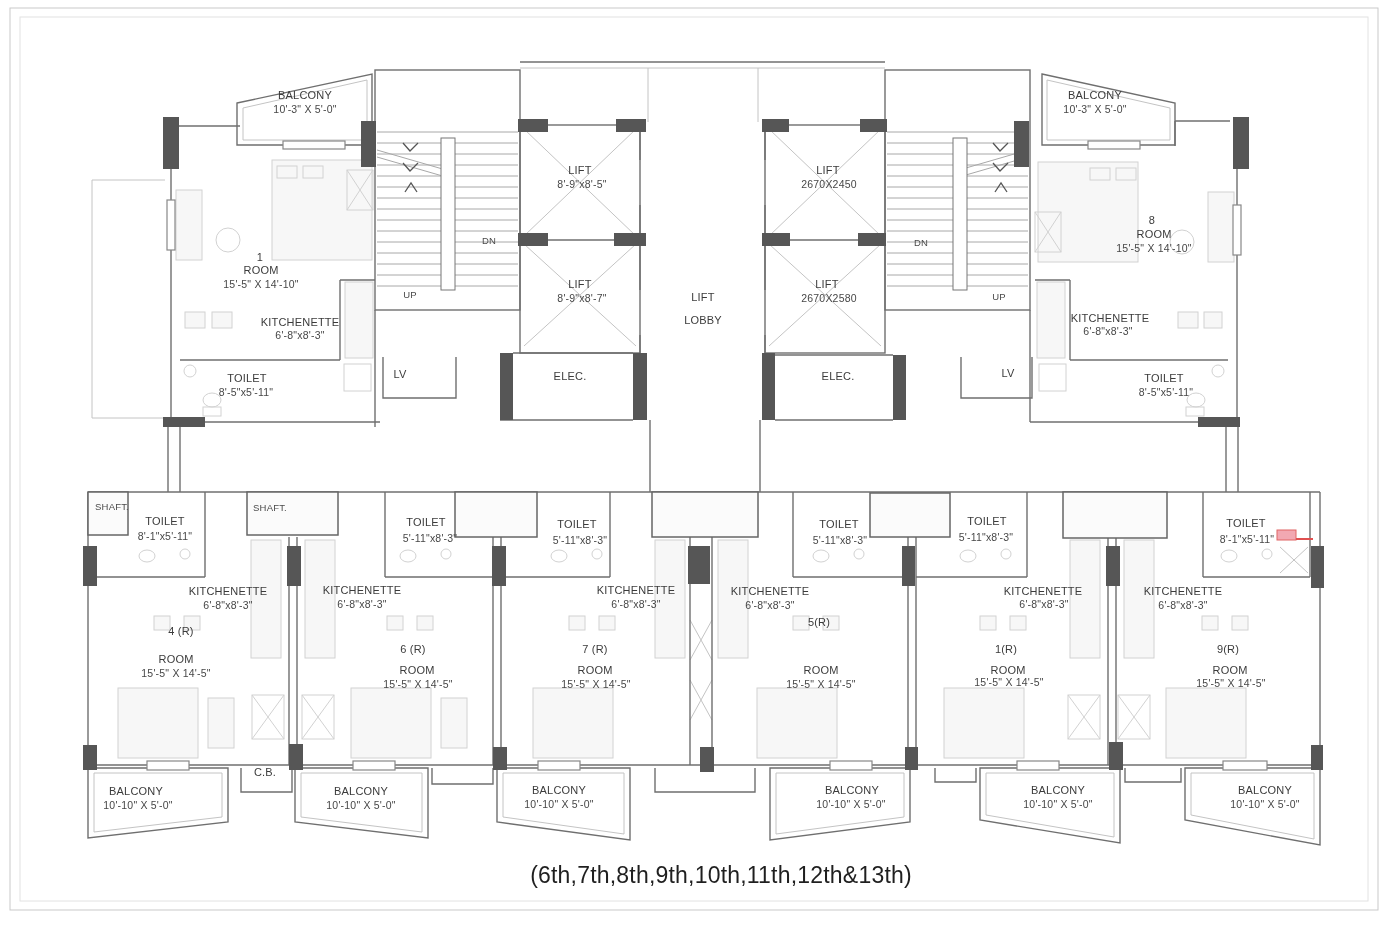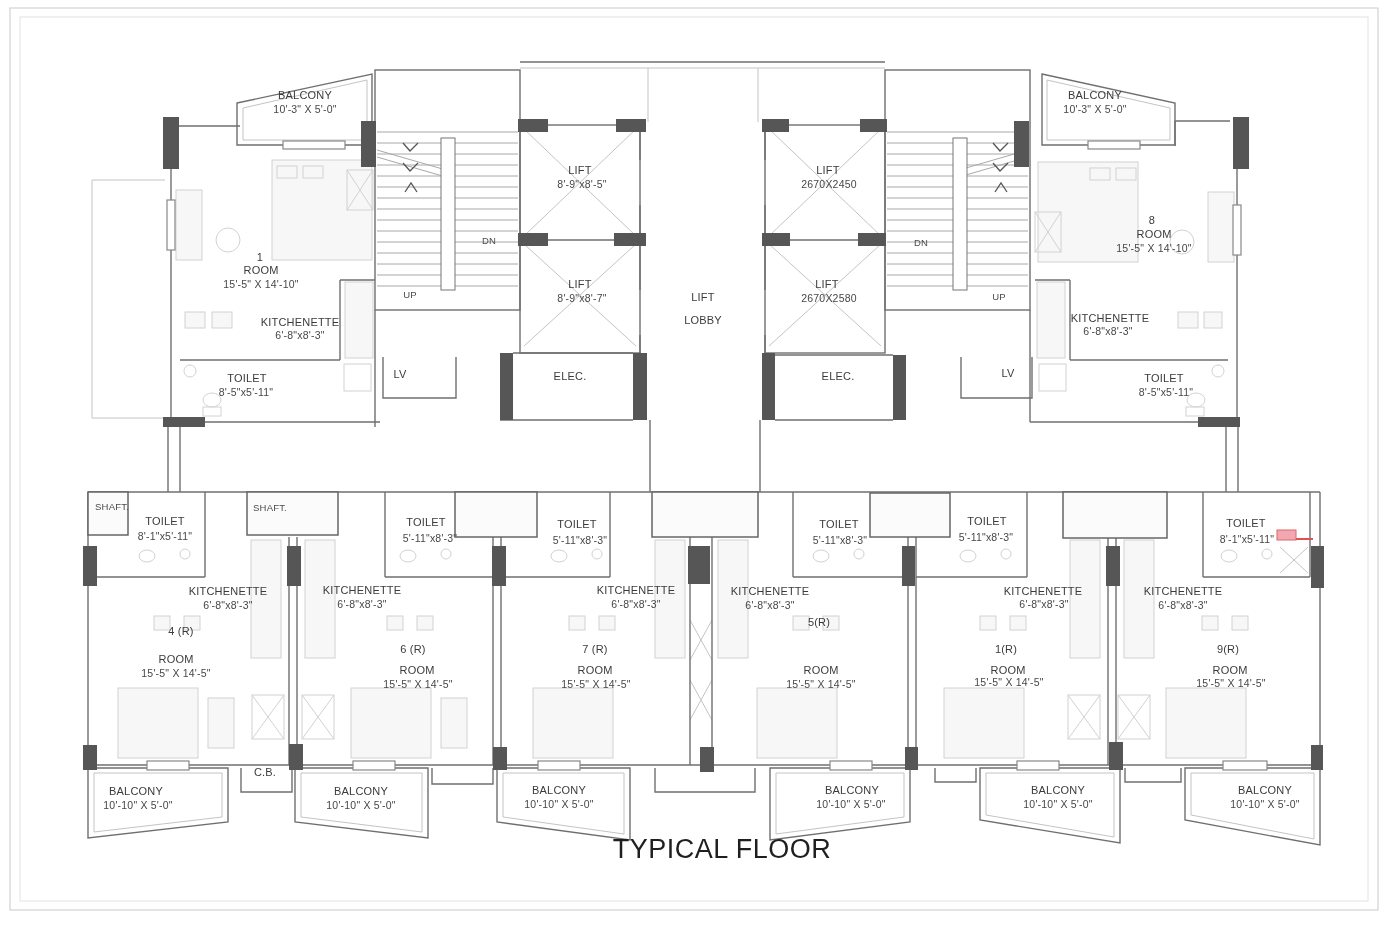--- a/index.html
+++ b/index.html
@@ -349,15 +349,15 @@
   <div class="lbl dim" style="left:361px;top:799px">10'-10" X 5'-0"</div>
   <div class="lbl" style="left:559px;top:784px">BALCONY</div>
   <div class="lbl dim" style="left:559px;top:798px">10'-10" X 5'-0"</div>
   <div class="lbl" style="left:852px;top:784px">BALCONY</div>
   <div class="lbl dim" style="left:851px;top:798px">10'-10" X 5'-0"</div>
   <div class="lbl" style="left:1058px;top:784px">BALCONY</div>
   <div class="lbl dim" style="left:1058px;top:798px">10'-10" X 5'-0"</div>
   <div class="lbl" style="left:1265px;top:784px">BALCONY</div>
   <div class="lbl dim" style="left:1265px;top:798px">10'-10" X 5'-0"</div>
 
-  <div class="lbl title1" style="left:722px;top:834px">TYPICAL FLOOR</div>
+  <div class="lbl title2" style="left:721px;top:862px">(6th,7th,8th,9th,10th,11th,12th&amp;13th)</div>
 
 </div>
 
 </body></html>

